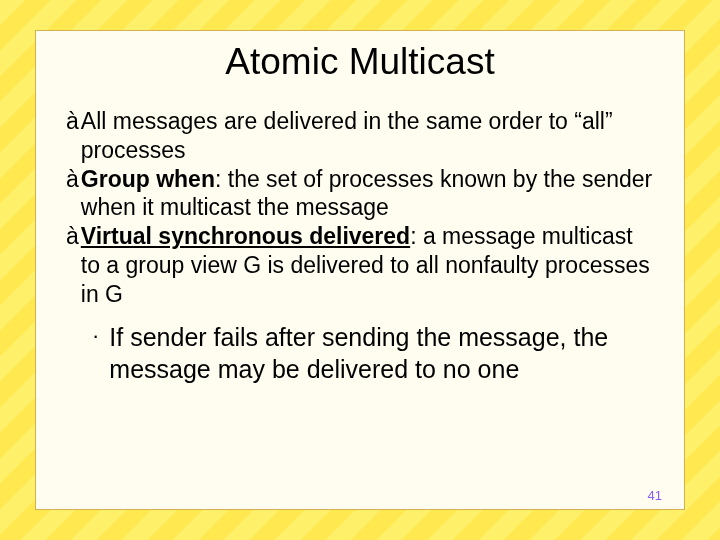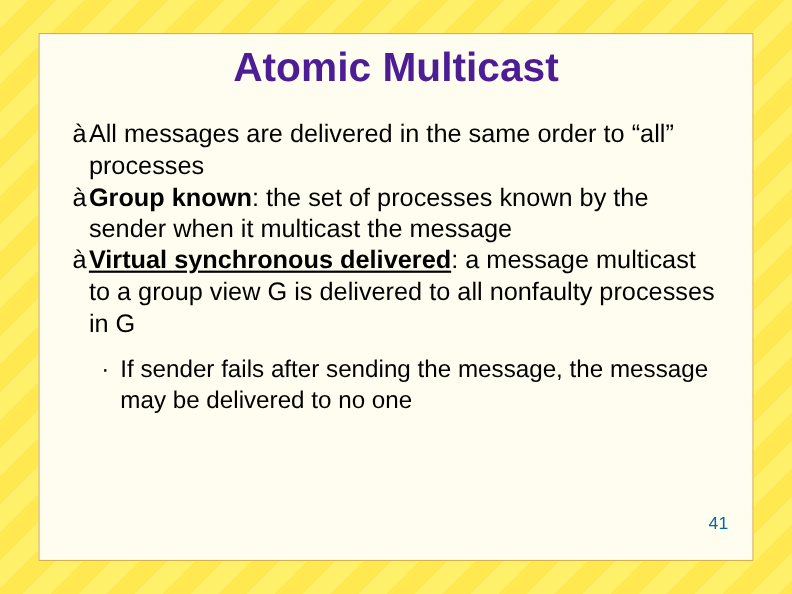--- a/index.html
+++ b/index.html
@@ -23,23 +23,23 @@
     left: 35px;
     right: 35px;
     bottom: 30px;
     background: #fffdef;
     border: 1px solid #d4b050;
     padding: 8px 30px 20px 30px;
   }
   .title {
     text-align: center;
     font-family: Arial, Helvetica, sans-serif;
-    font-weight: bold;
+    font-weight: normal;
     font-size: 37px;
-    color: #4c1d95;
+    color: #000000;
     margin-bottom: 24px;
     margin-top: 2px;
   }
   .body-text {
     font-size: 23px;
     line-height: 1.25;
     color: #000;
   }
   .bullet-line { display: flex; }
   .bul {
@@ -54,47 +54,47 @@
     margin-left: 26px;
   }
   .sub-line { display: flex; }
   .sub-bul {
     flex: 0 0 auto;
     font-size: 22px;
     line-height: 1.25;
     padding-right: 10px;
   }
   .sub-text {
-    font-size: 22px;
+    font-size: 25px;
     line-height: 1.25;
   }
   .pagenum {
     position: absolute;
     right: 22px;
-    bottom: 23px;
-    font-size: 16px;
-    color: #0369a1;
+    bottom: 6px;
+    font-size: 13px;
+    color: #8b5cf6;
   }
 </style>
 </head>
 <body>
 
 <div class="inner">
   <h1 class="title">Atomic Multicast</h1>
 
   <div class="body-text">
     <div class="bullet-line">
       <span class="bul">à</span>
       <span>All messages are delivered in the same order to “all” processes</span>
     </div>
 
     <div class="bullet-line">
       <span class="bul">à</span>
       <span>
-        <b>Group known</b><span>: </span><span>the set of processes known by the sender when it multicast the message</span>
+        <b>Group when</b><span>: </span><span>the set of processes known by the sender when it multicast the message</span>
       </span>
     </div>
 
     <div class="bullet-line">
       <span class="bul">à</span>
       <span>
         <b><u>Virtual synchronous delivered</u></b><span>: </span><span>a message multicast to a group view G is delivered to all nonfaulty processes in G</span>
       </span>
     </div>
 

